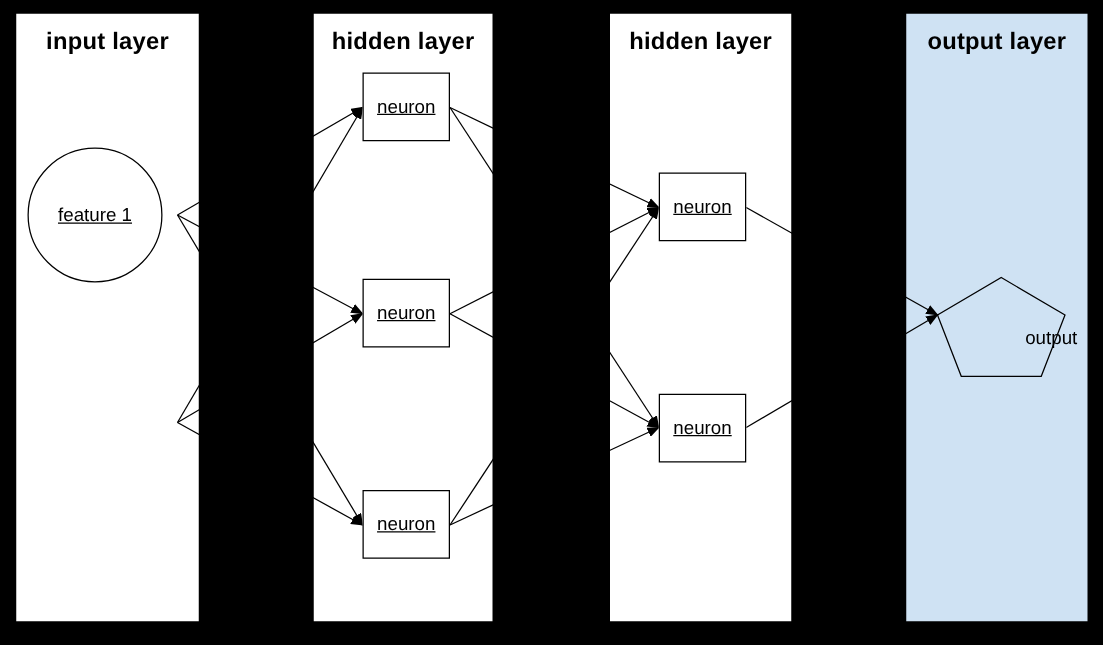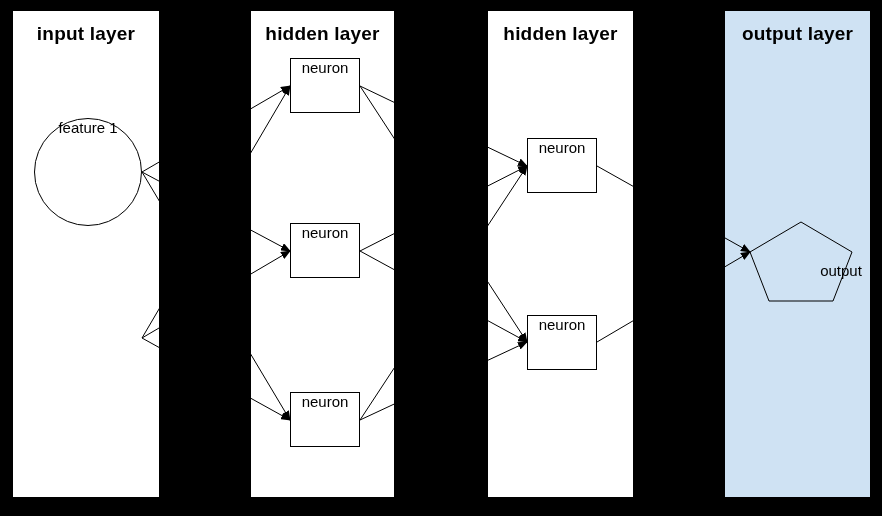--- a/index.html
+++ b/index.html
@@ -42,30 +42,31 @@
   }
   svg.edges {
     position: absolute;
     left: 0; top: 0;
     width: 882px; height: 516px;
     pointer-events: none;
   }
   .node {
     position: absolute;
     display: flex;
-    align-items: flex-start;
+    align-items: center;
     justify-content: center;
     font-size: 15px;
     color: var(--text);
     border: 1px solid var(--line);
     background: var(--panel-bg);
+    text-decoration: underline;
   }
   .node.circle { border-radius: 50%; width: 108px; height: 108px; }
   .node.rect   { width: 70px; height: 55px; }
-  .node-f1 { left: 34px;  top: 118px; }
+  .node-f1 { left: 22px;  top: 118px; }
   .node-f2 { left: 34px;  top: 284px; }
   .node-n1 { left: 290px; top: 58px; }
   .node-n2 { left: 290px; top: 223px; }
   .node-n3 { left: 290px; top: 392px; }
   .node-n4 { left: 527px; top: 138px; }
   .node-n5 { left: 527px; top: 315px; }
   .pentagon-label {
     position: absolute;
     left: 801px; top: 262px;
     width: 80px;

